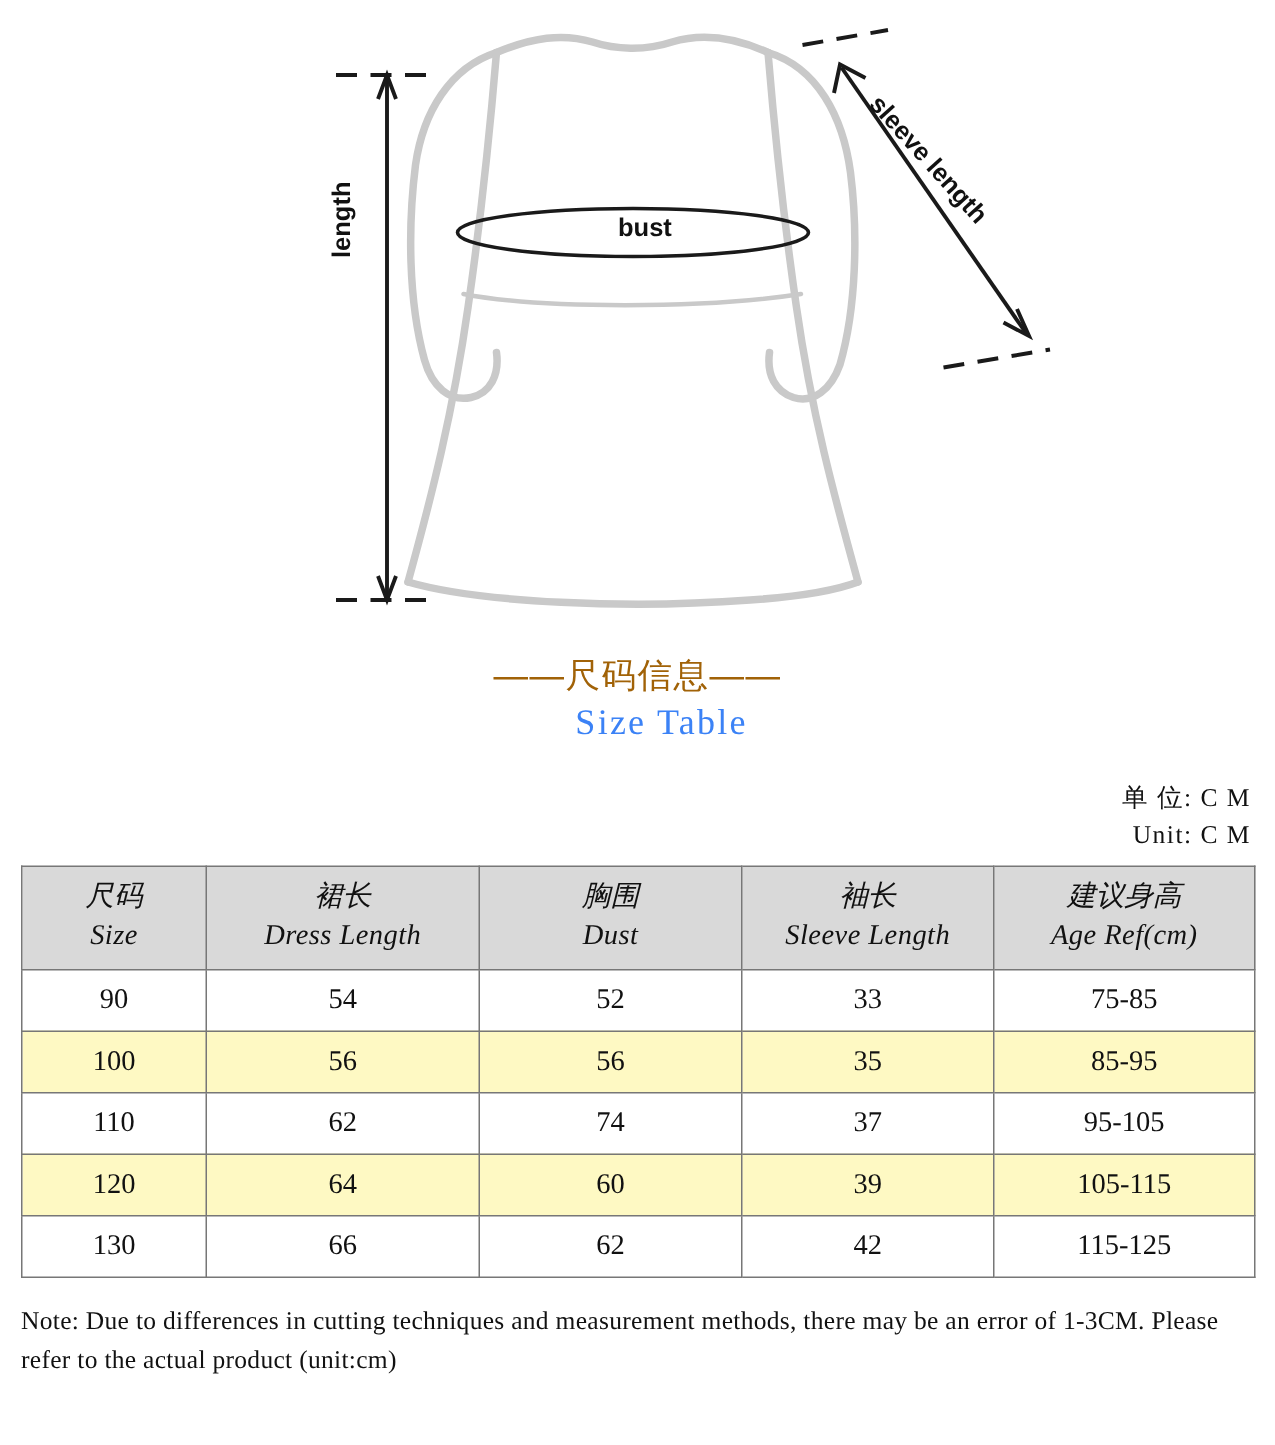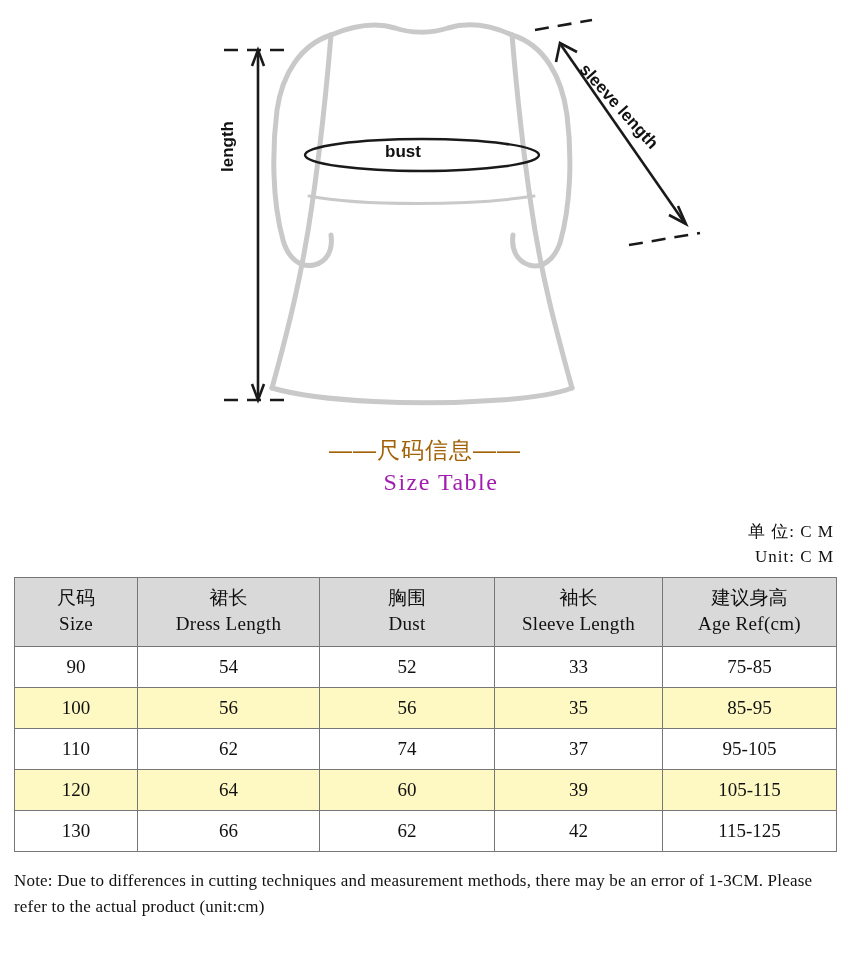--- a/index.html
+++ b/index.html
@@ -30,21 +30,21 @@
   }
   .dim-label {
     position: absolute;
     font-family: "Liberation Sans", sans-serif;
     font-weight: bold;
     font-size: 17px;
     color: #111;
     white-space: nowrap;
   }
   #label-bust {
-    left: 385px;
+    left: 412px;
     top: 142px;
   }
   #label-length {
     left: 218px;
     top: 172px;
     transform: rotate(-90deg);
     transform-origin: left top;
   }
   #label-sleeve {
     left: 590px;
@@ -62,21 +62,21 @@
     font-family: "Liberation Sans", sans-serif;
     font-size: 23px;
     letter-spacing: 1px;
     color: #a16207;
     line-height: 1.15;
   }
   #title-en {
     font-family: "Liberation Serif", serif;
     font-size: 24px;
     letter-spacing: 1.5px;
-    color: #a21caf;
+    color: #3b82f6;
     margin-top: 6px;
     line-height: 1.15;
     padding-left: 32px;
   }
 
   
   #unit-block {
     text-align: right;
     padding-right: 16px;
     margin-top: 23px;
@@ -101,20 +101,21 @@
     border: 1px solid #777777;
   }
   th, td {
     text-align: center;
     color: #111;
   }
   thead th {
     background: #d9d9d9;
     padding: 7px 2px 9px;
     font-weight: normal;
+    font-style: italic;
   }
   th .hdr-cn {
     display: block;
     font-family: "Liberation Sans", sans-serif;
     font-size: 19px;
     line-height: 1.35;
   }
   th .hdr-en {
     display: block;
     font-family: "Liberation Serif", serif;

